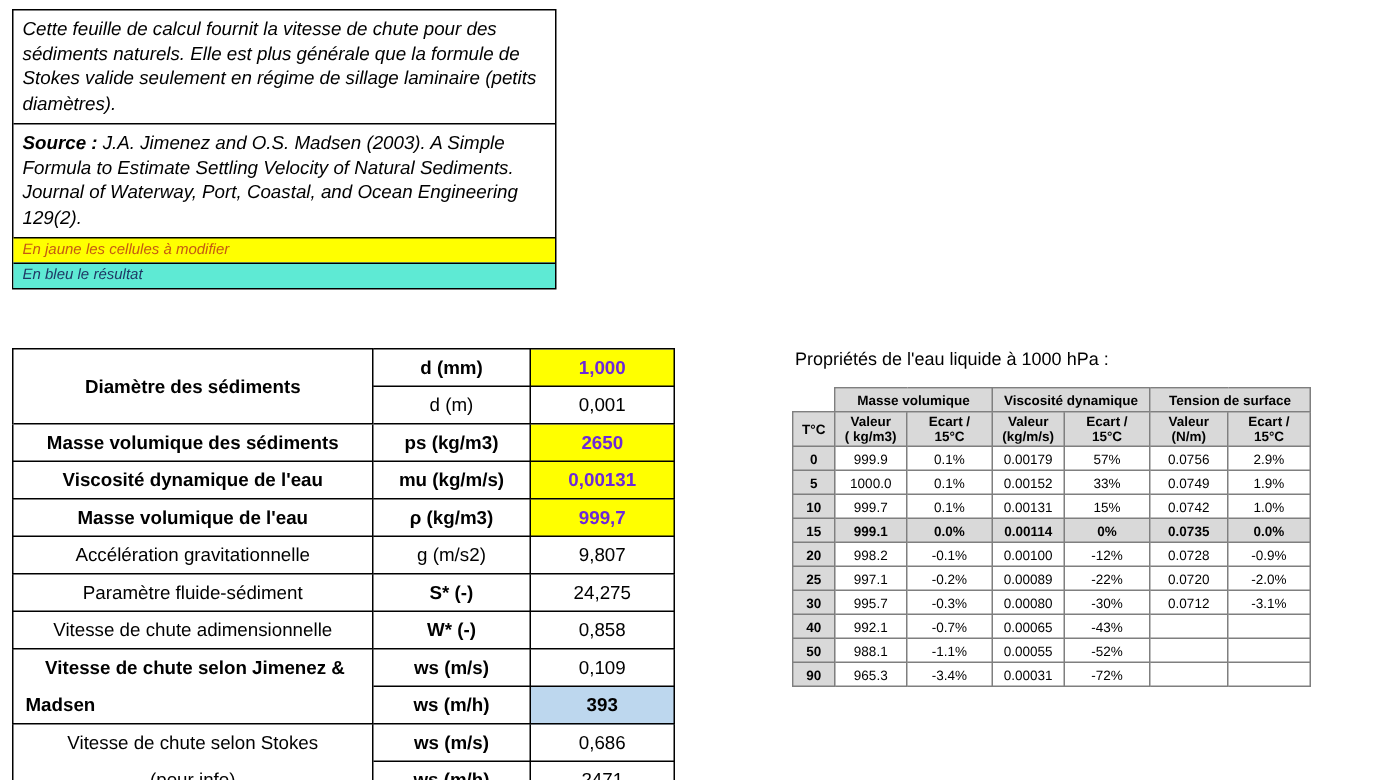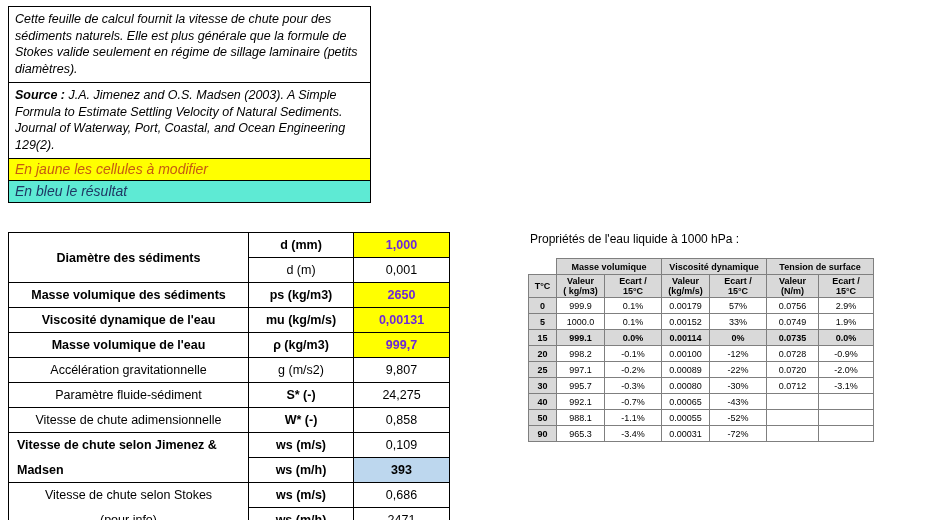--- a/index.html
+++ b/index.html
@@ -32,21 +32,21 @@
     font-size: 12.5px;
     line-height: 1.32;
   }
   .intro-cell.second {
     border-top: 1px solid #000000;
   }
   .intro-src-label {
     font-weight: bold;
   }
   .legend-row {
-    font-size: 14px;
+    font-size: 10px;
     padding: 2px 6px 3px 6px;
     border-top: 1px solid #000000;
   }
   .legend-yellow {
     background: #ffff00;
     color: #c55a11;
     font-style: italic;
   }
   .legend-blue {
     background: #5eead4;
@@ -185,21 +185,21 @@
       <td class="label">Paramètre fluide-sédiment</td>
       <td class="unit b">S* (-)</td>
       <td class="value">24,275</td>
     </tr>
     <tr>
       <td class="label">Vitesse de chute adimensionnelle</td>
       <td class="unit b">W* (-)</td>
       <td class="value">0,858</td>
     </tr>
     <tr>
-      <td class="label b nobottom" style="text-align:left;padding-left:8px">
+      <td class="label b nobottom" style="text-align:center;padding-left:8px">
         <span>Vitesse de chute selon Jimenez &amp;</span>
       </td>
       <td class="unit b">ws (m/s)</td>
       <td class="value">0,109</td>
     </tr>
     <tr>
       <td class="label b notop" style="text-align:left;padding-left:8px">
         <span>Madsen</span>
       </td>
       <td class="unit b">ws (m/h)</td>
@@ -272,20 +272,29 @@
       </tr>
       <tr>
         <td class="tcol">5</td>
         <td class="num">1000.0</td>
         <td class="num">0.1%</td>
         <td class="num">0.00152</td>
         <td class="num">33%</td>
         <td class="num">0.0749</td>
         <td class="num">1.9%</td>
       </tr>
+      <tr>
+        <td class="tcol">10</td>
+        <td class="num">999.7</td>
+        <td class="num">0.1%</td>
+        <td class="num">0.00131</td>
+        <td class="num">15%</td>
+        <td class="num">0.0742</td>
+        <td class="num">1.0%</td>
+      </tr>
       <tr class="hl">
         <td class="tcol">15</td>
         <td class="num">999.1</td>
         <td class="num">0.0%</td>
         <td class="num">0.00114</td>
         <td class="num">0%</td>
         <td class="num">0.0735</td>
         <td class="num">0.0%</td>
       </tr>
       <tr>

